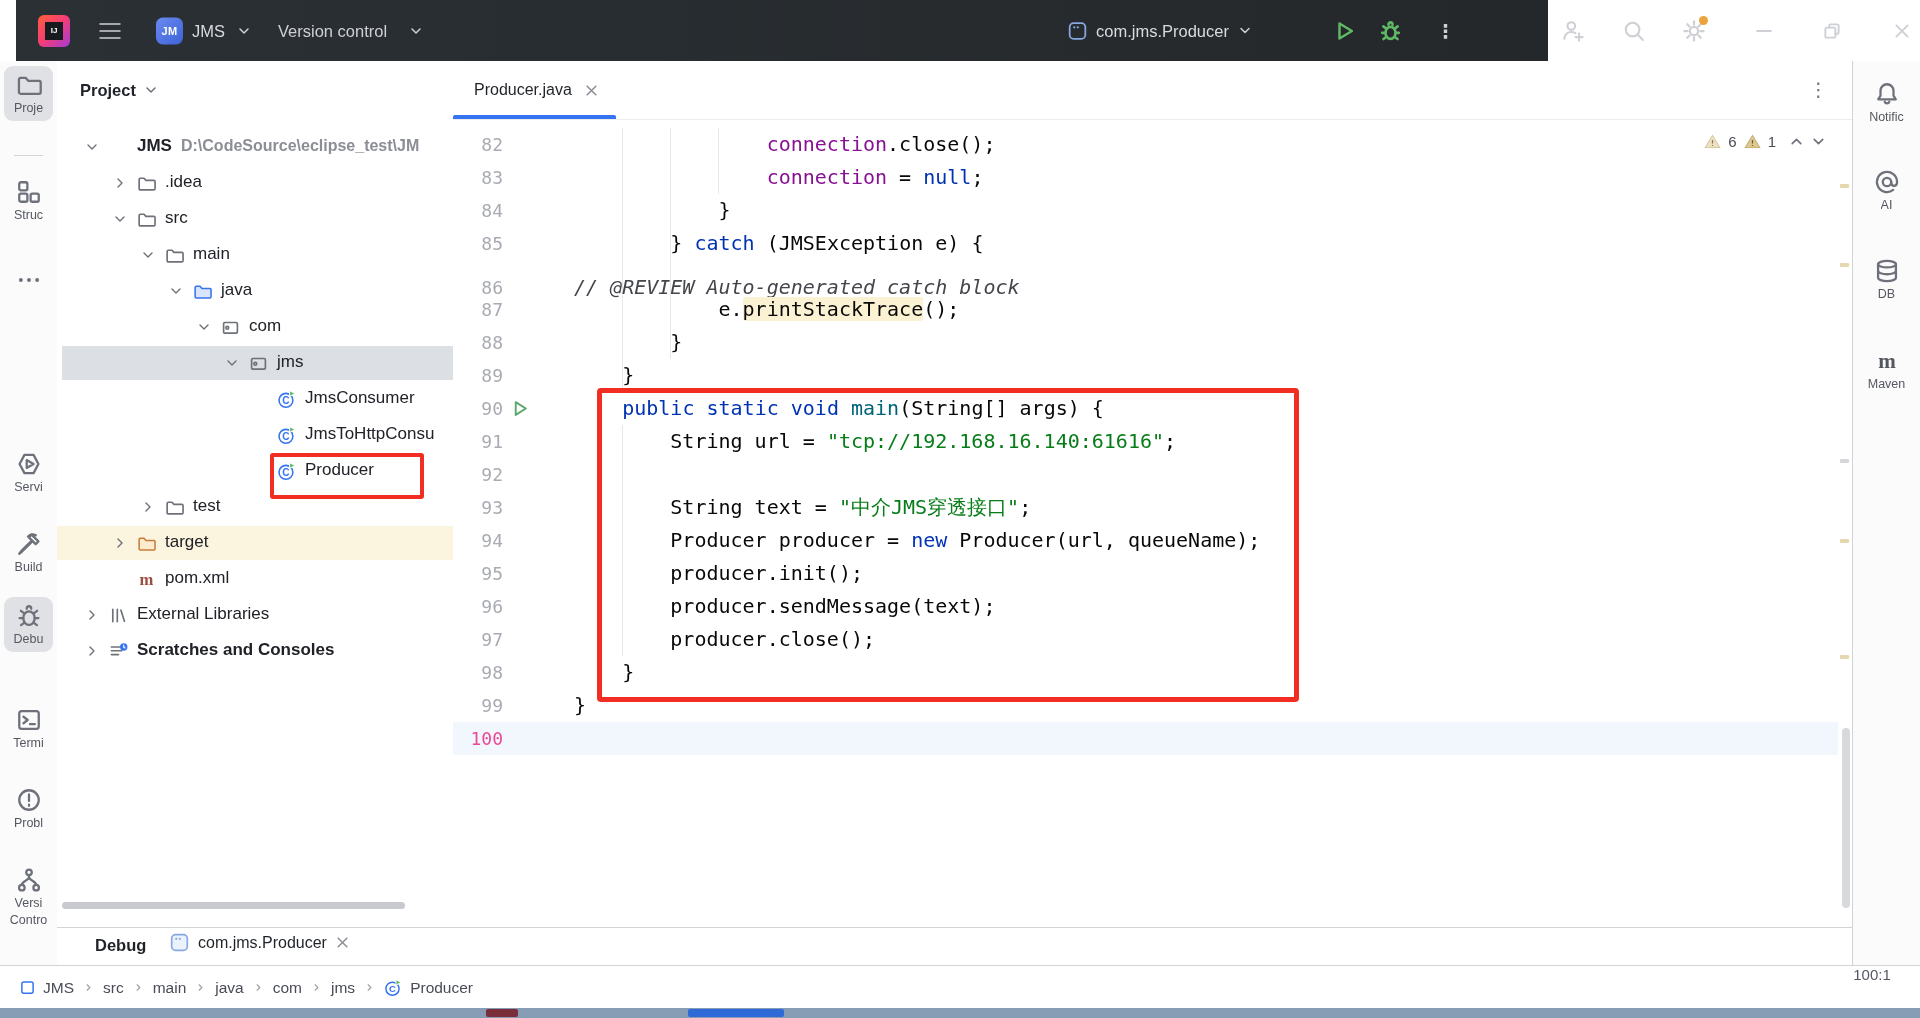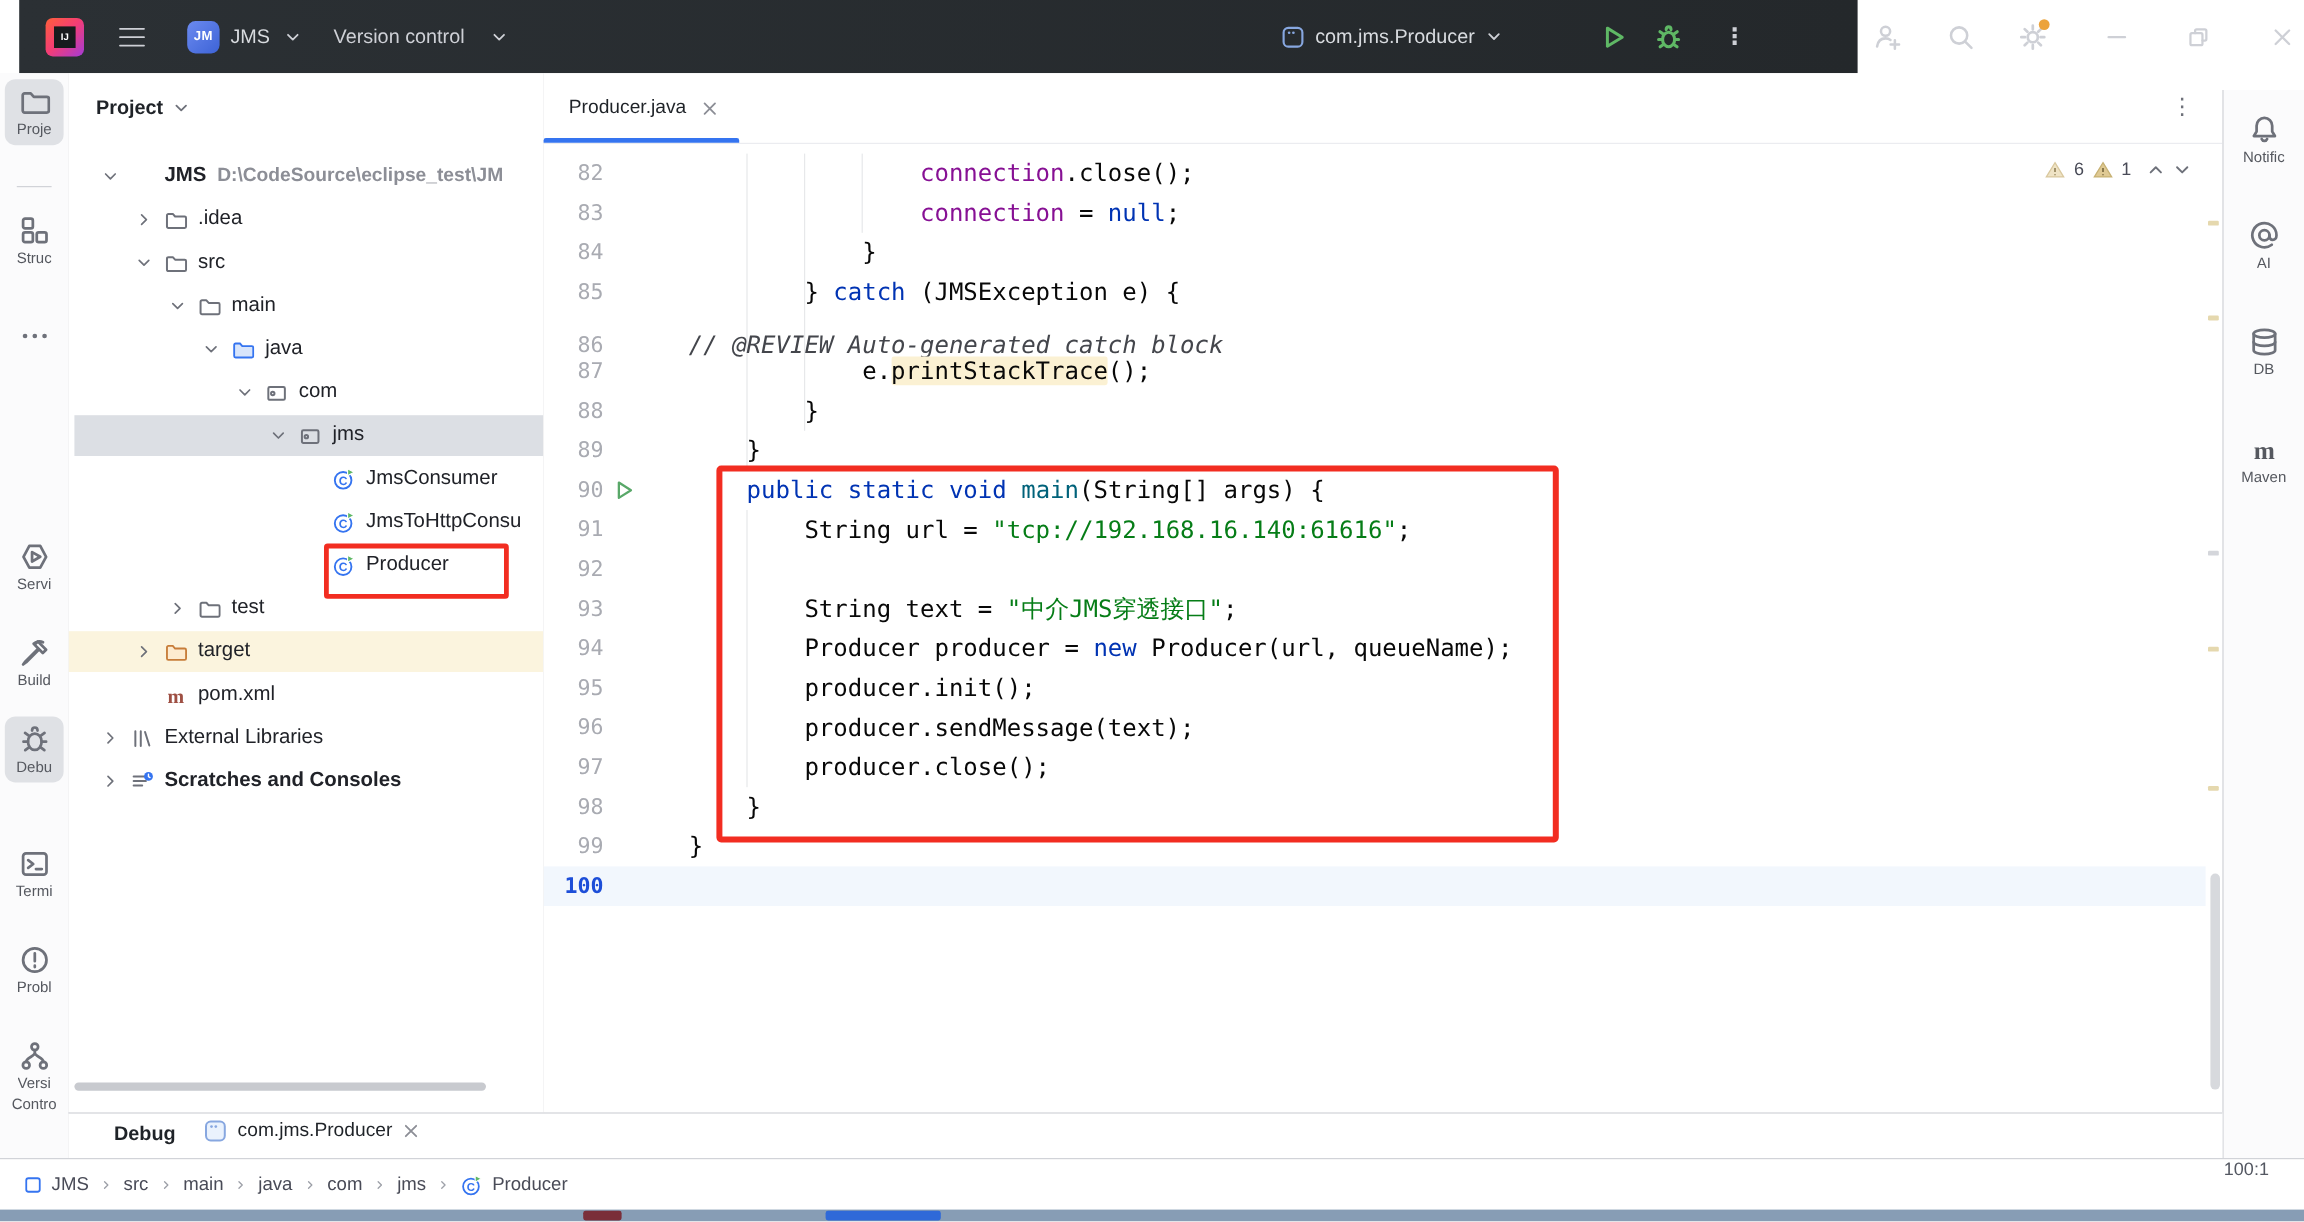--- a/index.html
+++ b/index.html
@@ -26,21 +26,21 @@
   .gear-dot{position:absolute;left:17px;top:-3px;width:9px;height:9px;border-radius:50%;}
   
   .lstripe{position:absolute;left:0;top:61px;width:57px;height:904px;background:#fbfbfc;
            border-right:1px solid #d1d3d8;}
   .stripe-item{position:absolute;left:4px;width:49px;display:flex;flex-direction:column;
                align-items:center;gap:3px;padding:6px 0;border-radius:9px;cursor:pointer;}
   .stripe-item.active{background:#dfe1e5;}
   .stripe-label{font-size:12.5px;color:#55585f;max-width:49px;overflow:hidden;white-space:nowrap;line-height:14px;text-align:center;}
   .stripe-div{position:absolute;left:14px;top:94px;width:29px;height:1px;background:#d1d3d8;}
   
-  .rstripe{position:absolute;left:1852px;top:75px;width:68px;height:904px;background:#fbfbfc;
+  .rstripe{position:absolute;left:1852px;top:61px;width:68px;height:904px;background:#fbfbfc;
            border-left:1px solid #d1d3d8;}
   
   .proj{position:absolute;left:57px;top:61px;width:396px;height:866px;background:#fff;
         border-right:1px solid #d1d3d8;overflow:hidden;}
   .proj-head{position:absolute;left:0;top:0;width:100%;height:58px;display:flex;align-items:center;}
   .proj-title{margin-left:23px;font-size:16.5px;font-weight:bold;color:#1f2328;}
   .tree-row{position:absolute;left:0;width:396px;height:36px;overflow:hidden;cursor:pointer;}
   .row-bg{position:absolute;top:1px;height:34px;border-radius:0;}
   .t-arrow{position:absolute;top:10px;}
   .t-icon{position:absolute;top:9px;}
@@ -55,21 +55,21 @@
   .tab{position:absolute;left:0;top:0;height:58px;display:flex;align-items:center;
        padding:0 18px 0 21px;gap:13px;cursor:pointer;}
   .tab-label{font-size:16px;color:#1f2328;}
   .tab-underline{position:absolute;left:0;bottom:0;width:100%;height:4px;background:#3574f0;border-radius:2px 2px 0 0;}
   .tab-more{position:absolute;right:24px;top:17px;font-size:19px;color:#6e717a;cursor:pointer;line-height:24px;}
   .code-area{position:absolute;left:0;top:58px;width:1399px;height:808px;overflow:hidden;}
   .caret-row{position:absolute;left:0;top:603px;width:1385px;height:33px;background:#f2f7fd;}
   .code-row{position:absolute;left:0;width:100%;height:33px;}
   .lnum{position:absolute;left:4px;width:46px;text-align:right;font-family:"DejaVu Sans Mono",monospace;
         font-size:18px;line-height:33px;color:#a9abb2;}
-  .lnum.cur{color:#1d4ed8;font-weight:bold;}
+  .lnum.cur{color:#ec4899;}
   .run-g{position:absolute;left:59px;top:8px;cursor:pointer;}
   .ctext{position:absolute;left:121px;top:0;font-family:"DejaVu Sans Mono",monospace;font-size:20px;
          line-height:33px;white-space:pre;color:#080808;}
   .kw{color:#0033b3;} .str{color:#067d17;} .field{color:#871094;}
   .cmt{color:#44464c;font-style:italic;} .decl{color:#00627a;}
   .hl{background:#fbf1d3;border-radius:2px;}
   .iguide{position:absolute;width:1px;background:#e7e8ea;}
   .code-redbox{position:absolute;left:144px;top:269px;width:692px;height:304px;
                border:5px solid #f22d21;border-radius:4px;pointer-events:none;}
   .insp{position:absolute;top:14px;right:26px;display:flex;align-items:center;gap:7px;cursor:pointer;}

